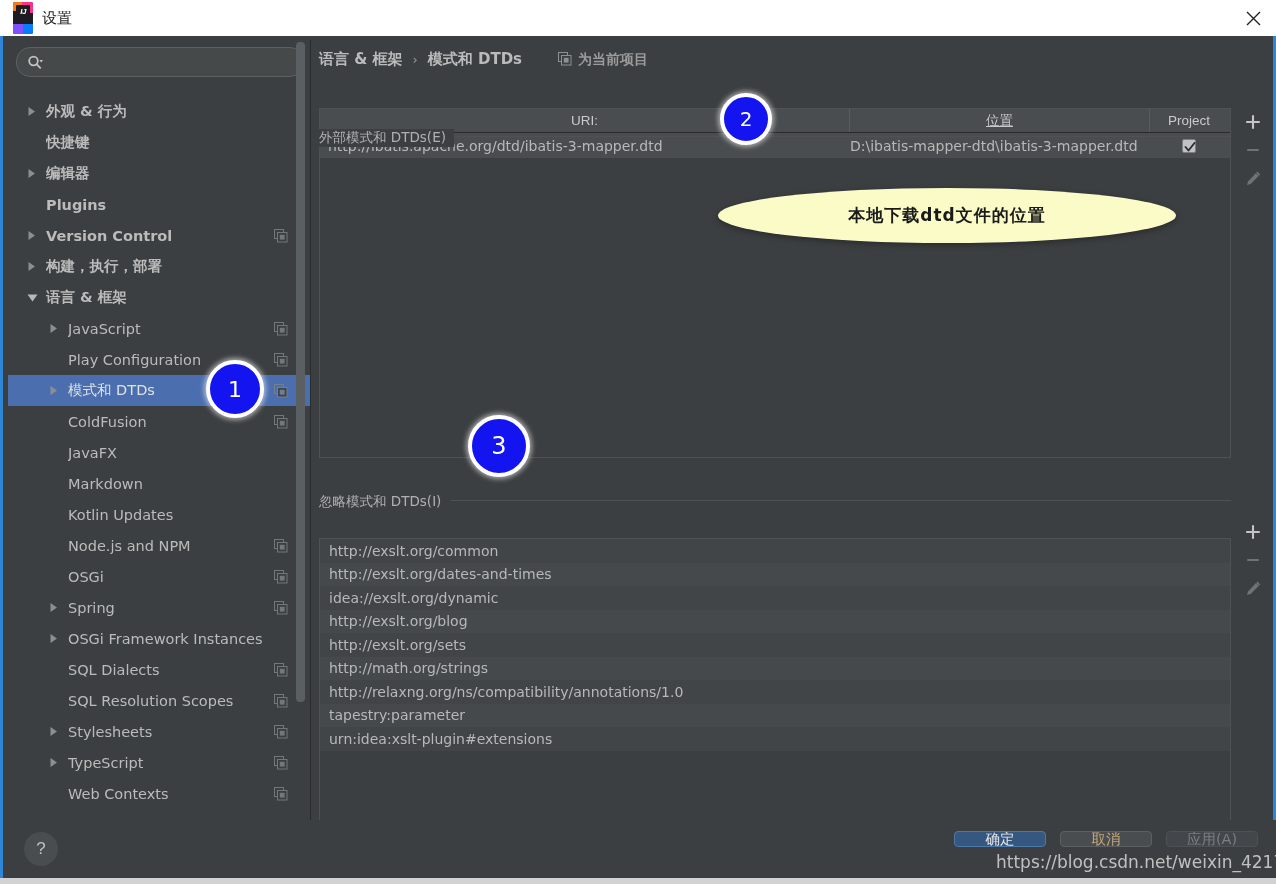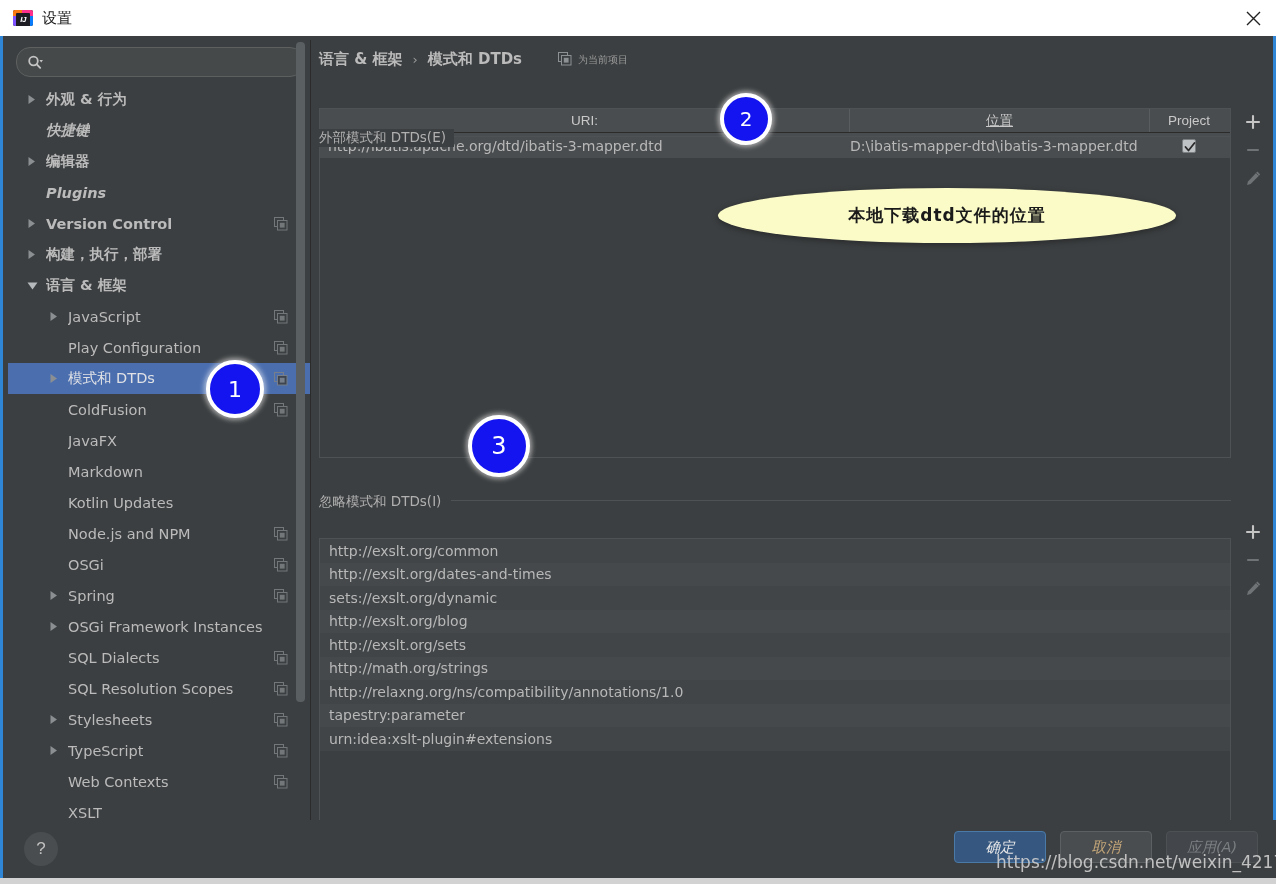--- a/index.html
+++ b/index.html
@@ -14,21 +14,21 @@
     background:#3c3f41;
     box-sizing:border-box;
   }
   
   .titlebar{
     position:absolute;left:0;top:0;width:1276px;height:36px;
     background:#ffffff;
     display:flex;align-items:center;
   }
   .ij-icon{
-    width:20px;height:16px;margin-left:13px;margin-right:9px;
+    width:20px;height:32px;margin-left:13px;margin-right:9px;
     position:relative;border-radius:2px;overflow:hidden;
     background:#1c1c22;
     flex:0 0 auto;
     font-style:italic;
   }
   .ij-icon .g1{position:absolute;left:0;top:0;width:9px;height:9px;background:#f97a12;}
   .ij-icon .g2{position:absolute;right:0;top:0;width:11px;height:11px;background:#ff318c;}
   .ij-icon .g3{position:absolute;left:0;bottom:0;width:10px;height:10px;background:#7f52ff;}
   .ij-icon .g4{position:absolute;right:0;bottom:0;width:10px;height:10px;background:#087cfa;}
   .ij-icon .inner{
@@ -71,63 +71,63 @@
     background:#45494a;border:1px solid #5e6060;border-radius:14px;
     display:flex;align-items:center;
   }
   .search-icon{margin-left:10px;display:flex;align-items:center;}
   .search-input{
     border:0;background:transparent;outline:none;flex:1;
     color:#bbbbbb;font-size:13px;margin-left:4px;margin-right:10px;
     font-family:"Liberation Sans",sans-serif;
   }
   .tree{
-    position:absolute;left:0;top:44px;width:302px;height:737px;overflow:hidden;
+    position:absolute;left:0;top:56px;width:302px;height:737px;overflow:hidden;
   }
   .tree-row{
     position:relative;height:31px;display:flex;align-items:center;
     color:#bbbbbb;font-size:14.5px;white-space:nowrap;
     font-family:"DejaVu Sans","Liberation Sans",sans-serif;
   }
   .tree-row.sel{background:#4b6eaf;color:#dfe1e5;}
   .tree-row .arrow{
     width:12px;height:12px;flex:0 0 auto;display:flex;align-items:center;justify-content:center;
   }
   .tree-row .arrow svg{display:block;}
   .tree-row .label{overflow:hidden;text-overflow:ellipsis;}
   .tree-row .copy-ic{
     position:absolute;right:22px;top:50%;transform:translateY(-50%);
     width:14px;height:14px;opacity:.85;
   }
   .lvl0{padding-left:18px;}
   .lvl0 .label{margin-left:8px;font-weight:bold;}
   .lvl0.noarrow{padding-left:38px;}
-  .lvl0.noarrow .label{margin-left:0;font-weight:bold;font-style:italic;}
+  .lvl0.noarrow .label{margin-left:0;font-weight:bold;}
   .lvl1{padding-left:40px;align-items:center;}
   .lvl1 .label{margin-left:8px;}
   .lvl1.noarrow{padding-left:60px;}
   .lvl1.noarrow .label{margin-left:0;}
   .tree-scroll{
     position:absolute;right:5px;top:2px;width:9px;height:660px;
     background:#5a5f61;border-radius:4px;
   }
   
   .right-pane{
     position:absolute;left:308px;top:4px;width:960px;height:783px;
     background:#3c3f41;overflow:hidden;
   }
   .breadcrumb{
     position:absolute;left:8px;top:10px;display:flex;align-items:center;
     font-size:15px;color:#bbbbbb;font-weight:bold;
     font-family:"DejaVu Sans","Liberation Sans",sans-serif;
   }
   .bc-sep{margin:0 10px;color:#9a9a9a;font-weight:normal;font-size:13px;}
   .bc-proj{
-    display:flex;align-items:center;margin-left:36px;font-weight:normal;
-    font-size:10px;color:#9b9b9b;
+    display:flex;align-items:flex-end;margin-left:36px;font-weight:bold;
+    font-size:14px;color:#9b9b9b;
   }
   .bc-proj .copy-ic{margin-right:6px;}
   .section-label{
     position:absolute;font-size:13.5px;color:#b0b0b0;
     font-family:"DejaVu Sans","Liberation Sans",sans-serif;
     background:#3c3f41;padding-right:8px;z-index:3;
   }
   .section-rule{
     position:absolute;height:1px;background:#4e5254;z-index:1;
   }
@@ -206,25 +206,24 @@
   .bottom-bar{
     position:absolute;left:3px;bottom:3px;width:1270px;height:58px;
     background:#3c3f41;
   }
   .help-btn{
     position:absolute;left:18px;top:12px;width:34px;height:34px;border-radius:50%;
     background:#4a4d4f;color:#c0c0c0;display:flex;align-items:center;justify-content:center;
     font-size:17px;font-family:"Liberation Sans",sans-serif;
   }
   .dlg-btn{
-    position:absolute;top:11px;height:32px;box-sizing:border-box;
+    position:absolute;top:11px;height:16px;box-sizing:border-box;
     display:flex;align-items:center;justify-content:center;
     border-radius:4px;font-size:14.5px;
     font-family:"DejaVu Sans","Liberation Sans",sans-serif;
-    font-style:italic;
   }
   .btn-ok{left:948px;width:92px;background:#365880;border:1px solid #4a7aa8;color:#e6e6e6;}
   .btn-cancel{left:1054px;width:92px;background:#4a4d4f;border:1px solid #5c6063;color:#c6a87a;}
   .btn-apply{left:1160px;width:92px;background:#43464a;border:1px solid #4e5154;color:#7c7f82;}
   .watermark{
     position:absolute;left:996px;top:852px;
     font-size:17px;color:#cfcfcf;opacity:.9;z-index:60;
     font-family:"DejaVu Sans","Liberation Sans",sans-serif;
     white-space:nowrap;
   }
@@ -529,21 +528,21 @@
         </div>
       </div>
 
       <div class="section-label" style="left:8px;top:453px;">忽略模式和 DTDs(I)</div>
       <div class="section-rule" style="left:140px;top:460px;width:780px;"></div>
 
       <div class="ign-box">
         <div id="ign-rows">
             <div class="ign-row odd">http://exslt.org/common</div>
             <div class="ign-row even">http://exslt.org/dates-and-times</div>
-            <div class="ign-row odd">sets://exslt.org/dynamic</div>
+            <div class="ign-row odd">idea://exslt.org/dynamic</div>
             <div class="ign-row even">http://exslt.org/blog</div>
             <div class="ign-row odd">http://exslt.org/sets</div>
             <div class="ign-row even">http://math.org/strings</div>
             <div class="ign-row odd">http://relaxng.org/ns/compatibility/annotations/1.0</div>
             <div class="ign-row even">tapestry:parameter</div>
             <div class="ign-row odd">urn:idea:xslt-plugin#extensions</div>
           </div>
       </div>
 
       <div class="rail" style="left:922px;top:478px;">

